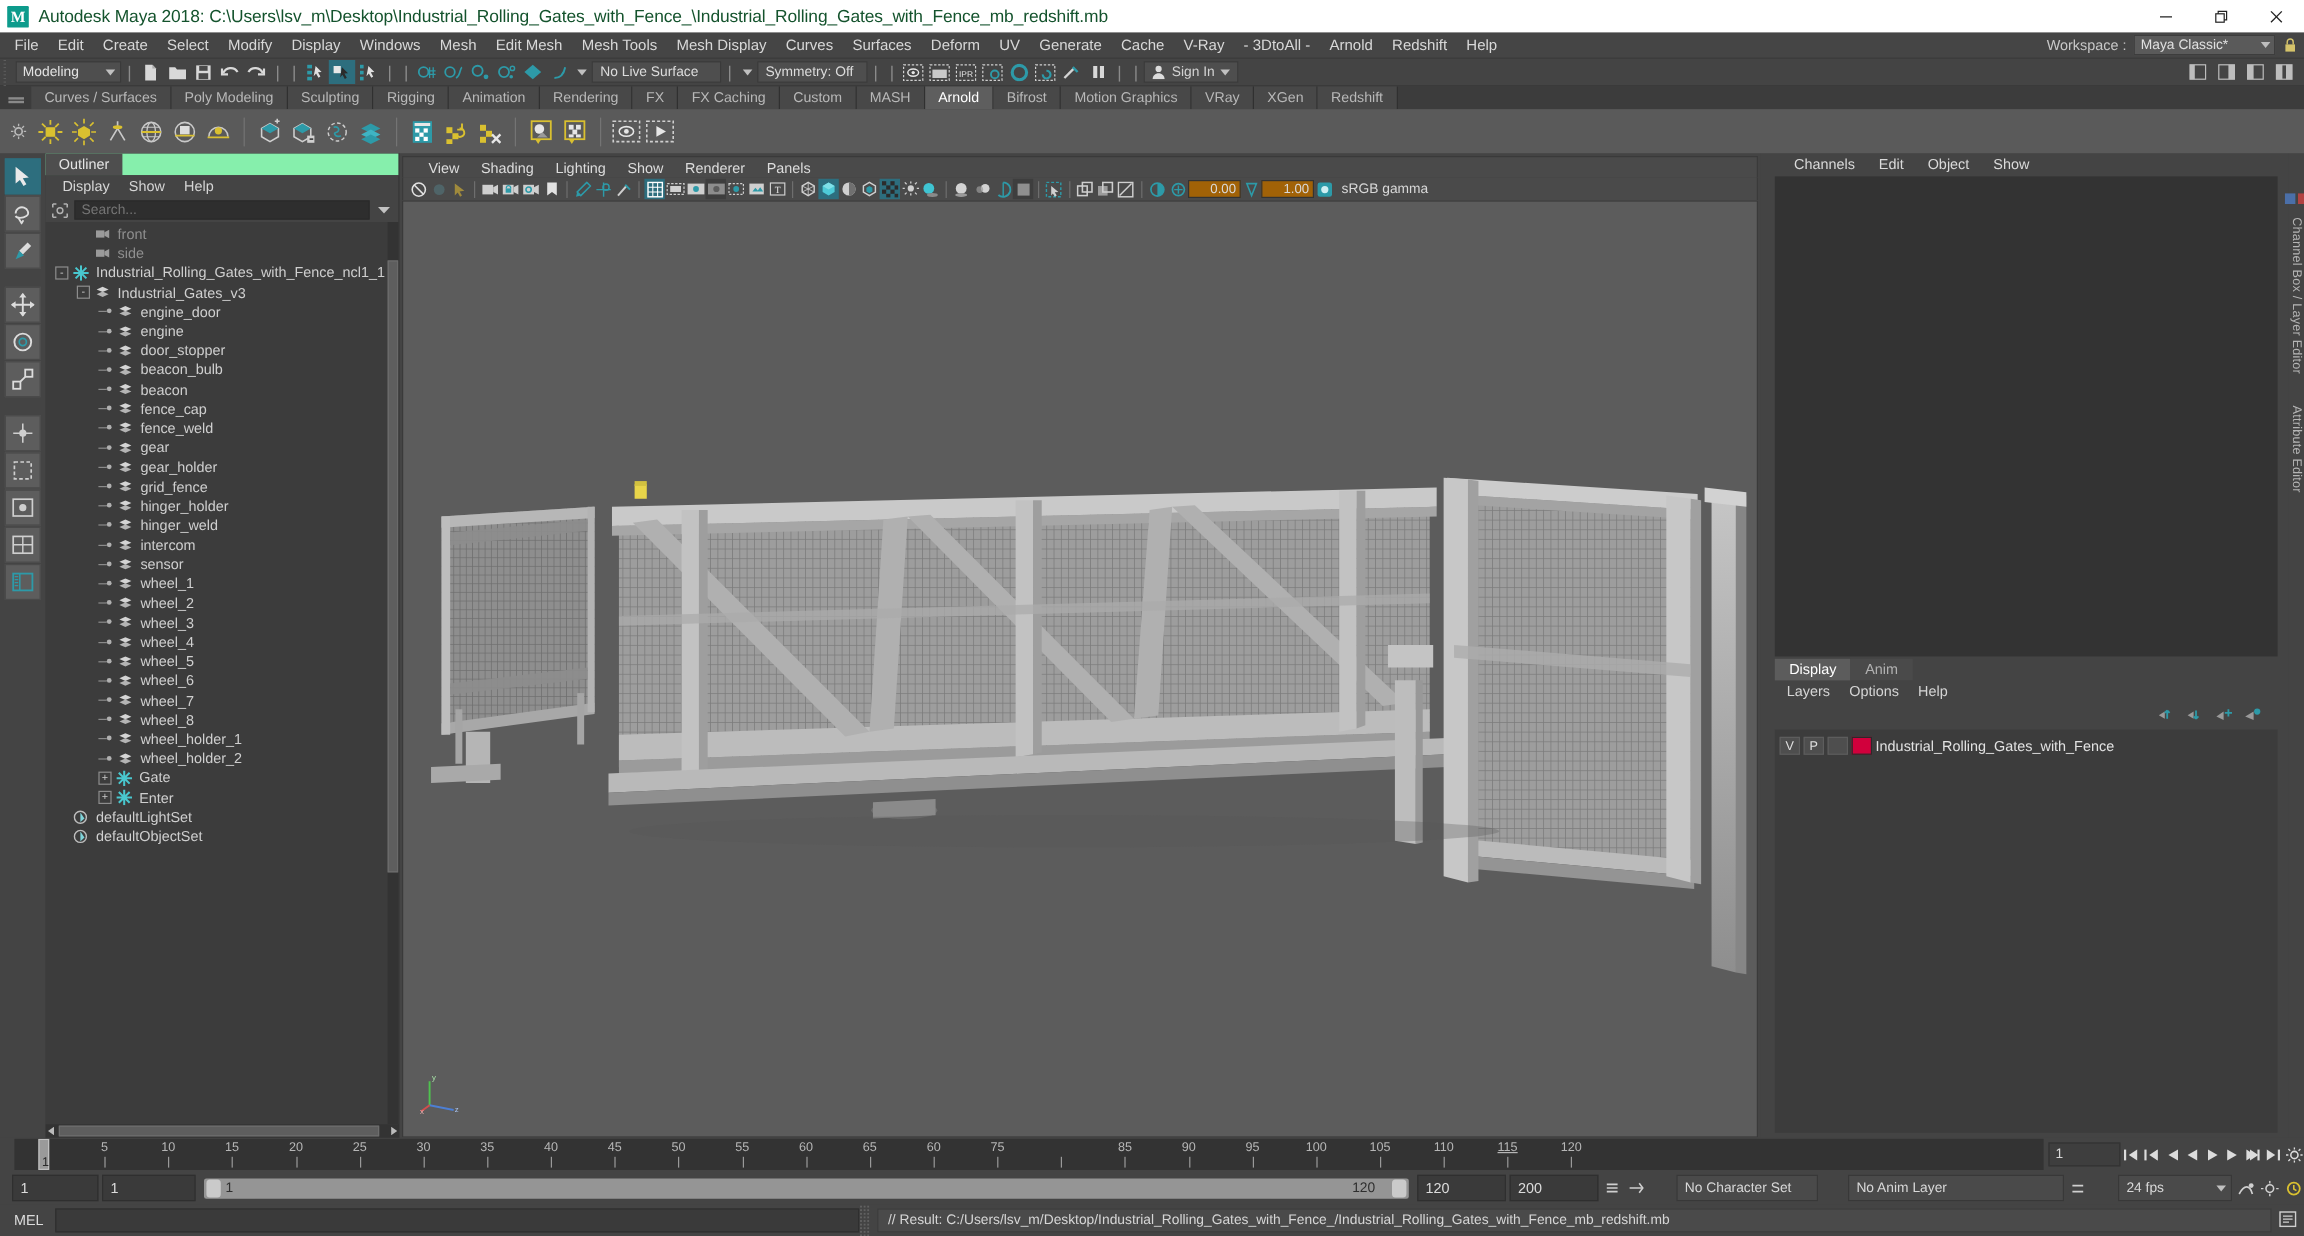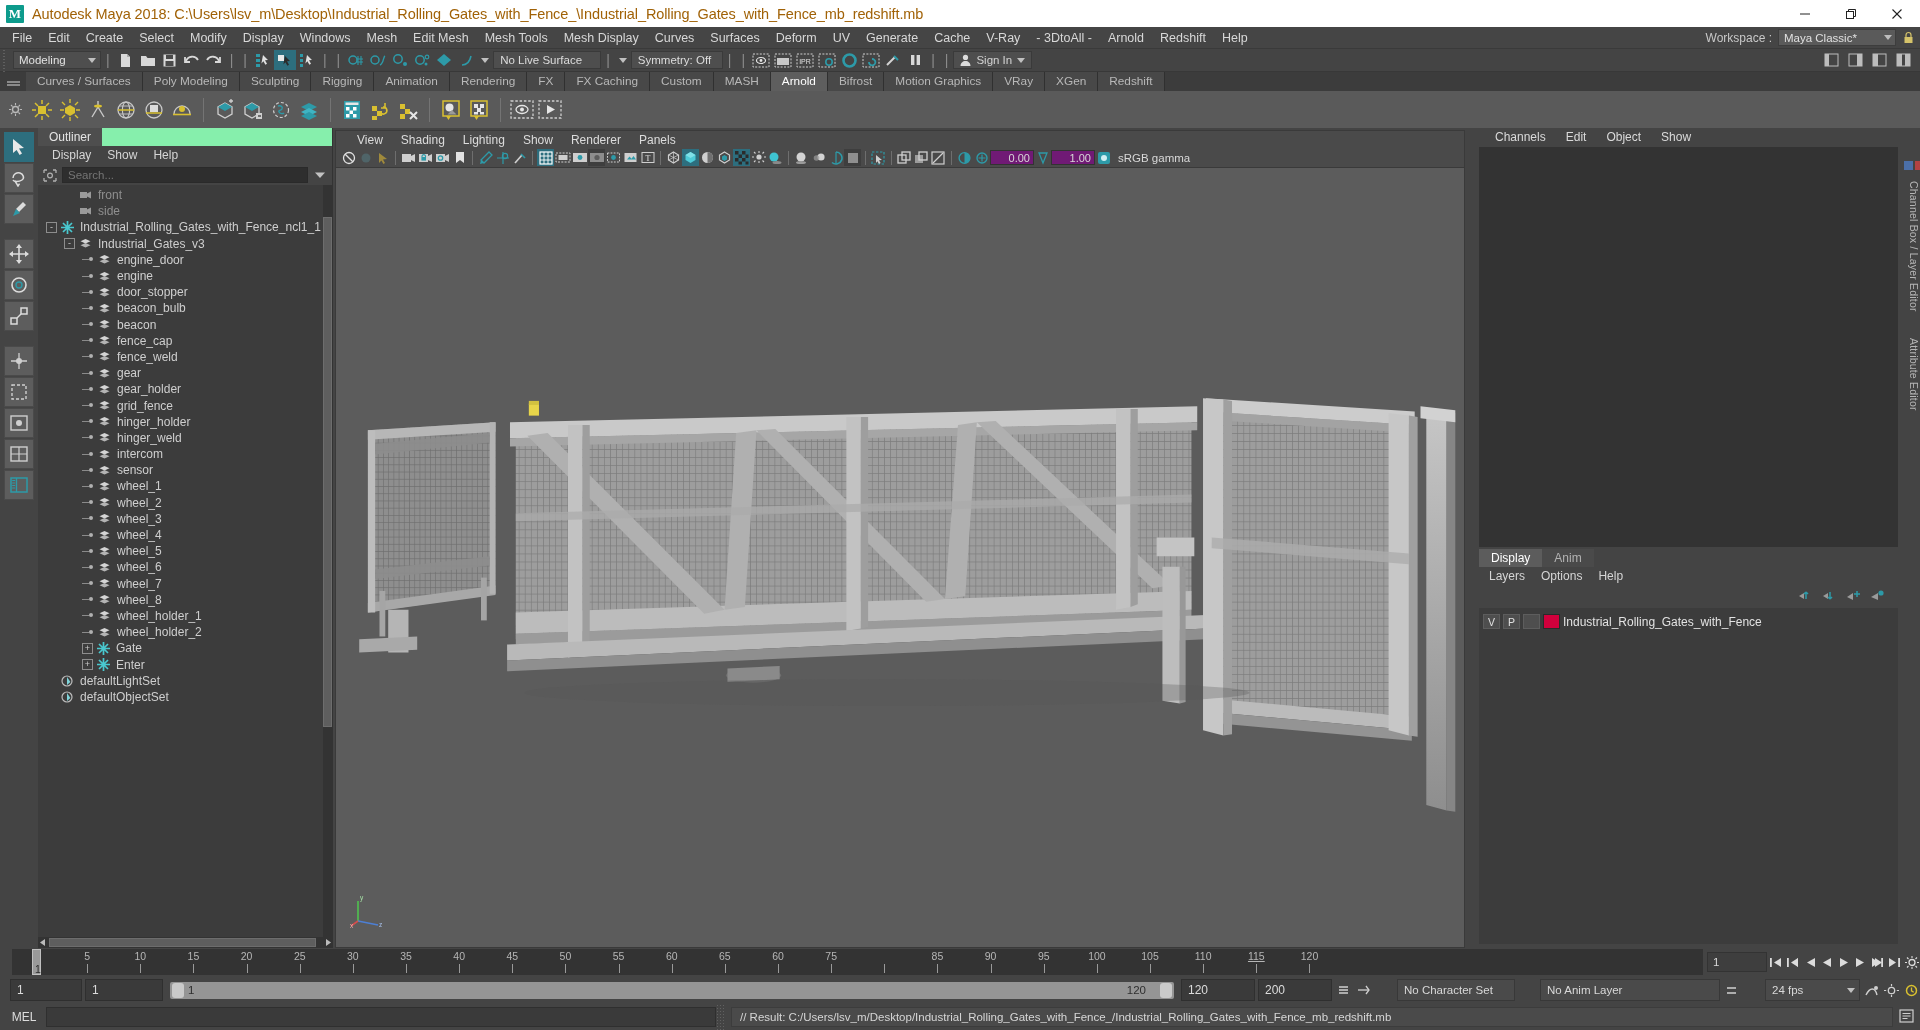--- a/index.html
+++ b/index.html
@@ -13,21 +13,21 @@
   
   .titlebar {
     height:27px; background:#ffffff; display:flex; align-items:center;
     flex:0 0 27px; position:relative;
   }
   .title-logo {
     width:18px; height:18px; margin:0 8px 0 6px; background:#0d9b8c;
     color:#fff; font-size:13px; font-weight:bold; line-height:18px; text-align:center;
     font-family:"Liberation Serif", serif; border-radius:1px;
   }
-  .title-text { color:#a16207; font-size:14.5px; white-space:nowrap; letter-spacing:-0.1px; }
+  .title-text { color:#14532d; font-size:14.5px; white-space:nowrap; letter-spacing:-0.1px; }
   .win-btns { margin-left:auto; display:flex; height:27px; }
   .win-btn { width:46px; height:27px; display:flex; align-items:center; justify-content:center; color:#222; }
   .win-btn svg { display:block; }
 
   
   .menubar {
     height:22px; background:#454545; display:flex; align-items:center;
     flex:0 0 22px; padding-left:4px; border-bottom:1px solid #3a3a3a;
   }
   .menuitem { padding:0 8px; height:22px; line-height:22px; font-size:12.5px; color:#d8d8d8; white-space:nowrap; }
@@ -121,21 +121,21 @@
 
   
   .viewwrap { flex:1 1 auto; display:flex; flex-direction:column; min-width:0; background:#444; padding:2px 2px 0 2px; }
   .vp-menu { height:18px; background:#4a4a4a; display:flex; align-items:center; padding-left:12px; border:1px solid #3a3a3a; border-bottom:none; }
   .vp-menu .mi { font-size:12px; color:#dcdcdc; padding:0 9px; height:18px; line-height:18px; }
   .vp-tools { height:19px; background:#4a4a4a; display:flex; align-items:center; border-left:1px solid #3a3a3a; border-right:1px solid #3a3a3a; padding-left:4px; }
   .vt { width:17px; height:17px; display:flex; align-items:center; justify-content:center; }
   .vt.on { background:#2d6e7e; }
   .vt.dark { background:#3e3e3e; }
   .vsep2 { width:1px; height:14px; background:#6e6e6e; margin:0 4px; }
-  .numfield { width:44px; height:15px; background:#701a75; border:1px solid #333; font-size:11px;
+  .numfield { width:44px; height:15px; background:#a16207; border:1px solid #333; font-size:11px;
               color:#d8d8d8; display:flex; align-items:center; justify-content:flex-end; padding-right:3px; }
   .gamma-lbl { font-size:11.5px; color:#d8d8d8; padding-left:6px; }
   .vp-canvas { flex:1; position:relative; background:#5c5c5c; border:1px solid #3a3a3a; overflow:hidden; }
   .persp-label { position:absolute; bottom:5px; left:0; right:0; text-align:center; font-size:12px; color:#e8e8e8; font-weight:bold; }
 
   
   .rightpanel { width:440px; background:#444; display:flex; flex-direction:column; flex:0 0 440px; }
   .cb-tabs { height:19px; display:flex; align-items:center; padding-left:18px; gap:0; }
   .cb-tabs .mi { font-size:12px; color:#dadada; padding:0 10px; height:19px; line-height:19px; }
   .cb-body { height:400px; background:#333333; margin:0 9px 0 12px; }

